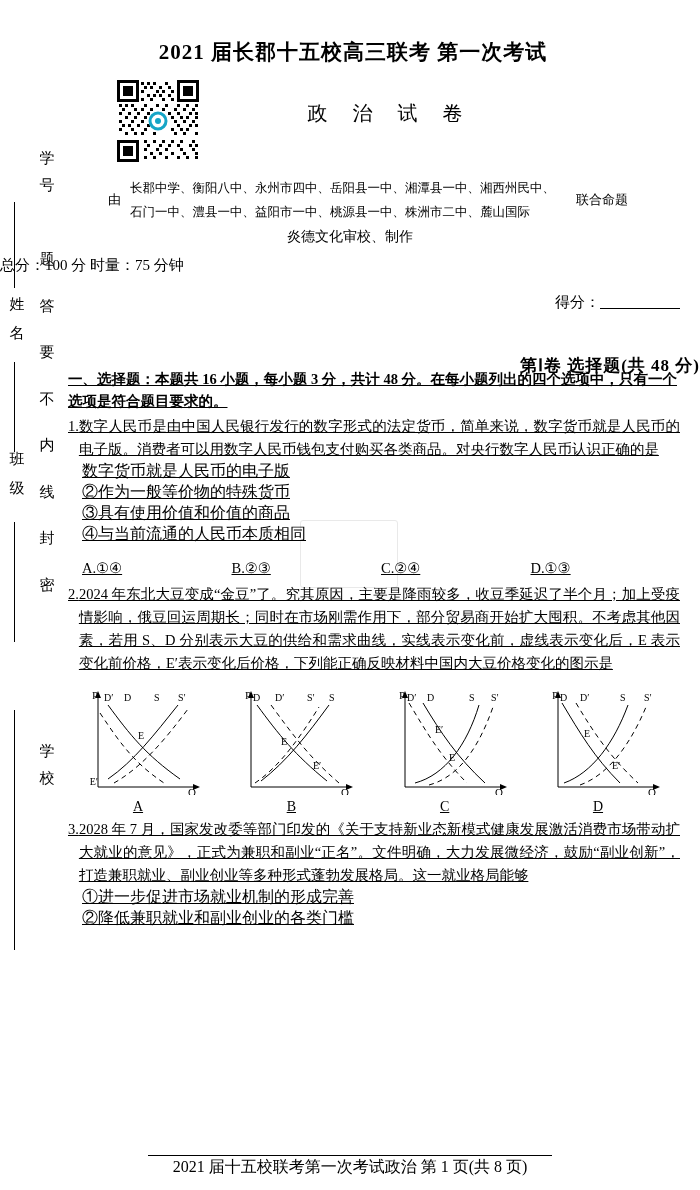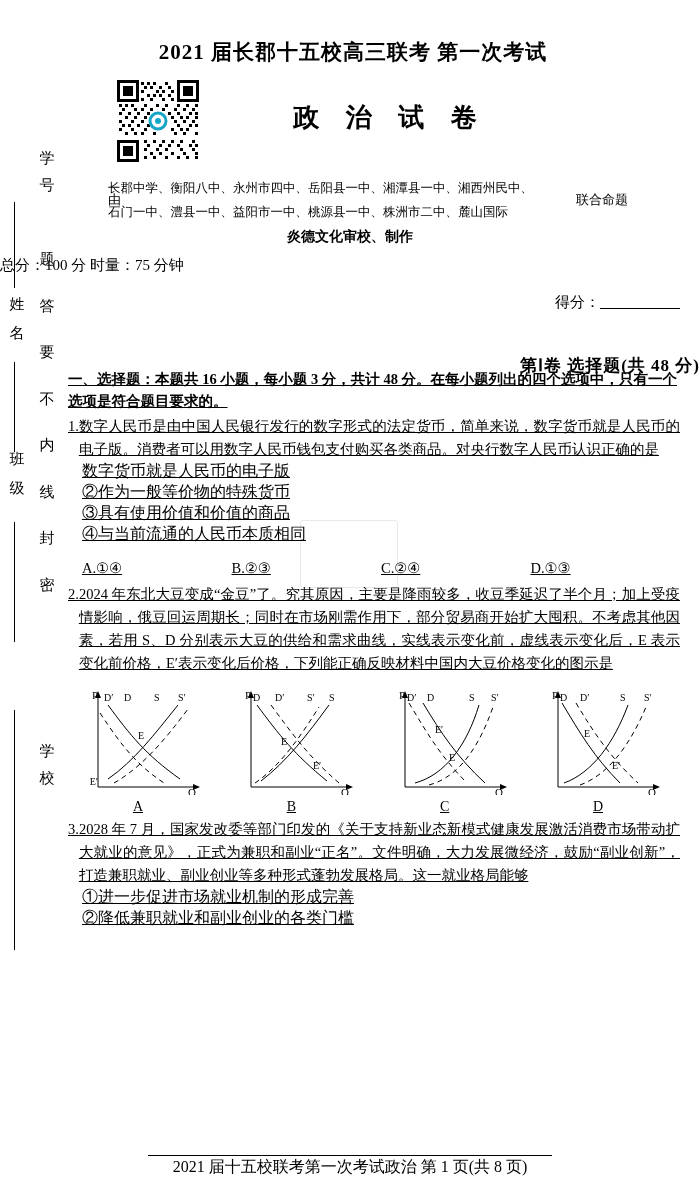--- a/index.html
+++ b/index.html
@@ -32,37 +32,37 @@
   .title-main{
     position:absolute;left:6px;right:0;top:38px;text-align:center;
     font-size:21px;font-weight:bold;letter-spacing:1px;
   }
   .qr{
     position:absolute;left:115px;top:78px;width:86px;height:86px;
   }
   .qr svg{display:block;}
   .title-sub{
     position:absolute;left:240px;top:100px;width:300px;text-align:center;
-    font-size:26px;font-weight:bold;letter-spacing:10px;
+    font-size:20px;font-weight:normal;letter-spacing:10px;
   }
 
   .schools{
     position:absolute;left:108px;top:176px;width:520px;
     font-size:12.5px;line-height:24px;
   }
   .schools .you{
     position:absolute;left:0;top:12px;font-size:13px;
   }
-  .schools .lines{}
+  .schools .lines{margin-left:22px;}
   .schools .joint{
     position:absolute;right:0;top:12px;font-size:13px;white-space:nowrap;
   }
   .review{
     position:absolute;left:0;right:0;top:228px;text-align:center;
-    font-size:14px;font-weight:bold;
+    font-size:14px;font-weight:normal;
   }
   .score-line{
     position:absolute;left:0;right:0;top:256px;text-align:left;
     font-size:15px;
   }
   .defen{
     position:absolute;right:20px;top:292px;font-size:15px;
   }
   .defen .blank{
     display:inline-block;width:80px;border-bottom:1px solid #000;height:16px;

